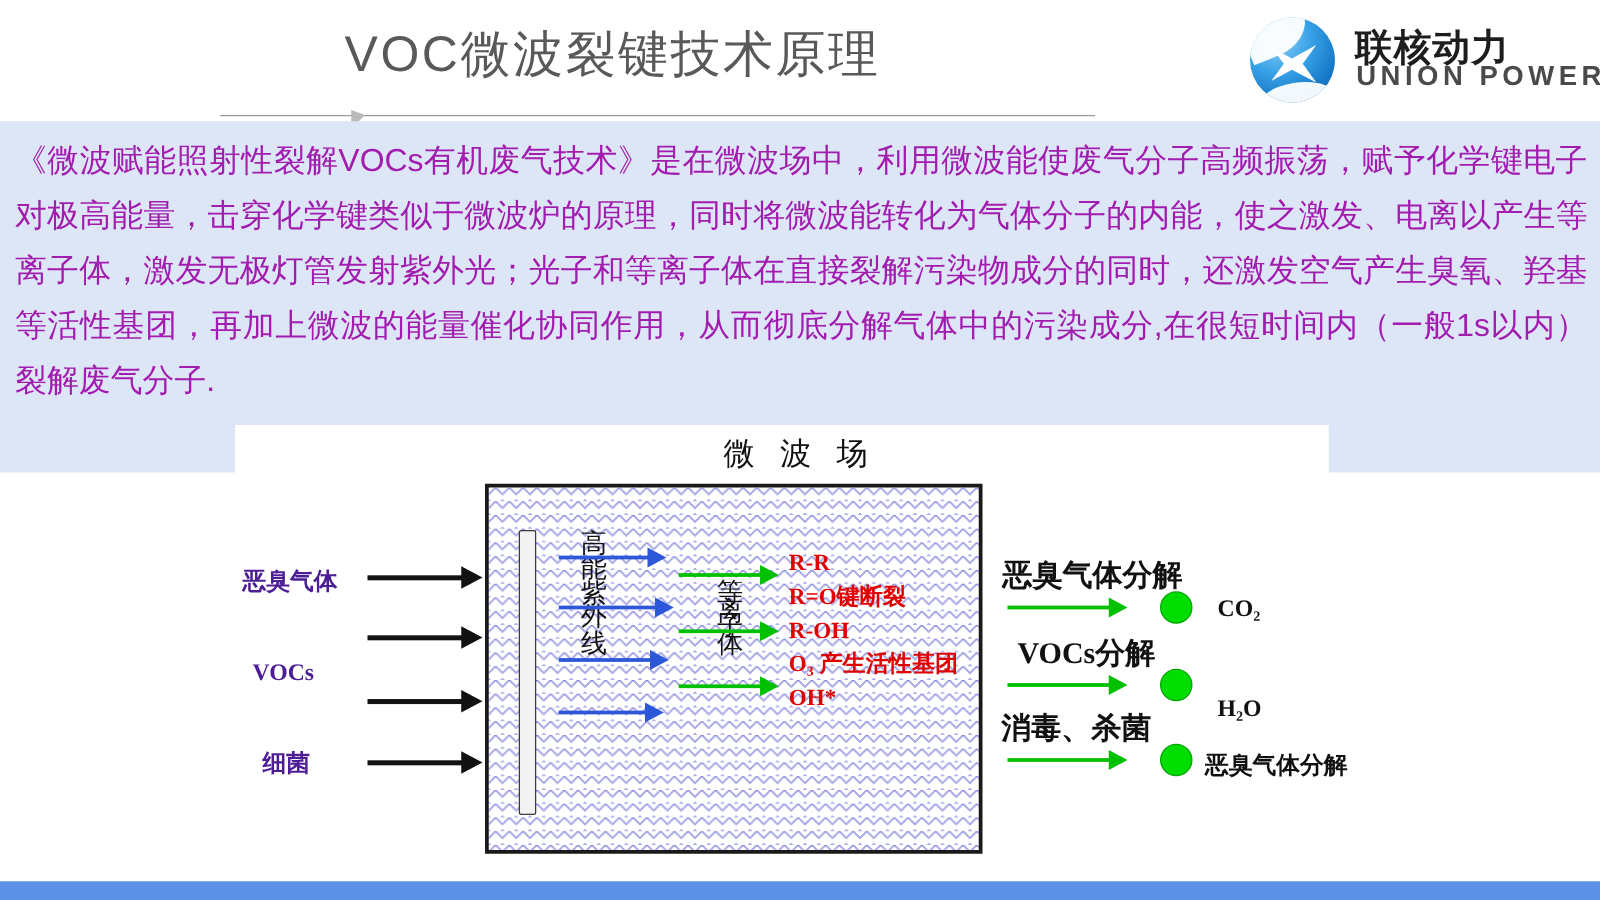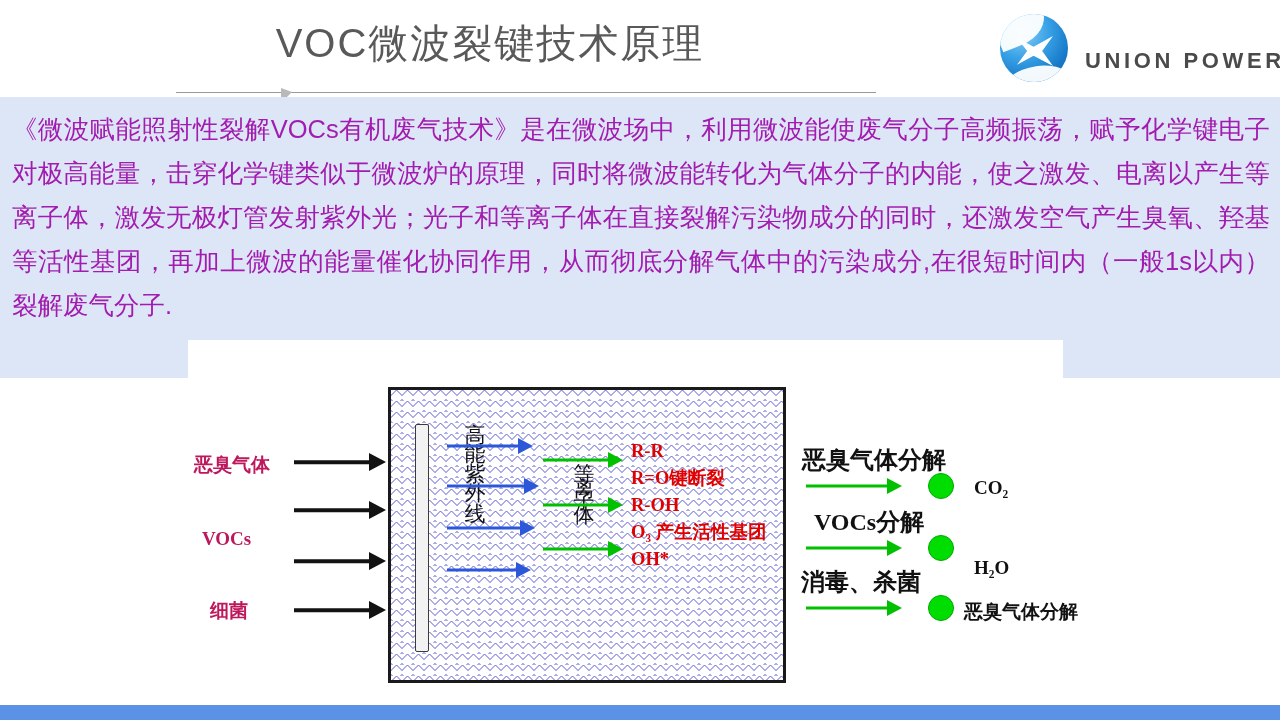--- a/index.html
+++ b/index.html
@@ -233,21 +233,21 @@
   .arrow.blue  .head  { border-left: 15px solid #2b57d8; }
   .arrow.green .shaft { background: #00c000; height: 3px; }
   .arrow.green .head  { border-left: 15px solid #00c000; }
 
   
   .inlet-label {
     position: absolute;
     font-family: "Liberation Serif", "DejaVu Serif", serif;
     font-size: 19px;
     font-weight: bold;
-    color: #be185d;
+    color: #4c1d95;
     white-space: nowrap;
   }
 
   
   #products {
     position: absolute;
     left: 240px; top: 48px;
     font-family: "Liberation Serif", "DejaVu Serif", serif;
     font-size: 18.5px;
     font-weight: bold;
@@ -299,30 +299,32 @@
   <div id="page-title">VOC微波裂键技术原理</div>
   <div id="title-rule"></div>
   <div id="title-rule-arrow"></div>
 
   <div id="logo">
     <div id="logo-mark">
       <div class="swoosh-top"></div>
       <div class="swoosh-bot"></div>
       <div class="star"></div>
     </div>
+    <div id="logo-cn">联核动力</div>
     <div id="logo-en">UNION POWER</div>
   </div>
 </div>
 
 <div id="intro-block">
   <div id="intro-text">《微波赋能照射性裂解VOCs有机废气技术》是在微波场中，利用微波能使废气分子高频振荡，赋予化学键电子对极高能量，击穿化学键类似于微波炉的原理，同时将微波能转化为气体分子的内能，使之激发、电离以产生等离子体，激发无极灯管发射紫外光；光子和等离子体在直接裂解污染物成分的同时，还激发空气产生臭氧、羟基等活性基团，再加上微波的能量催化协同作用，从而彻底分解气体中的污染成分,在很短时间内（一般1s以内）裂解废气分子.</div>
 </div>
 
 <div id="diagram-panel">
 
+  <div id="mw-field-title">微 波 场</div>
 
   <div class="inlet-label" style="left:6px; top:112px;">恶臭气体</div>
   <div class="inlet-label" style="left:14px; top:188px;">VOCs</div>
   <div class="inlet-label" style="left:22px; top:258px;">细菌</div>
 
   <div class="arrow black" style="left:106px; top:122px; width:92px;">
     <div class="shaft" style="width:76px;"></div>
       <div class="head"></div>
   </div>
   <div class="arrow black" style="left:106px; top:170px; width:92px;">

